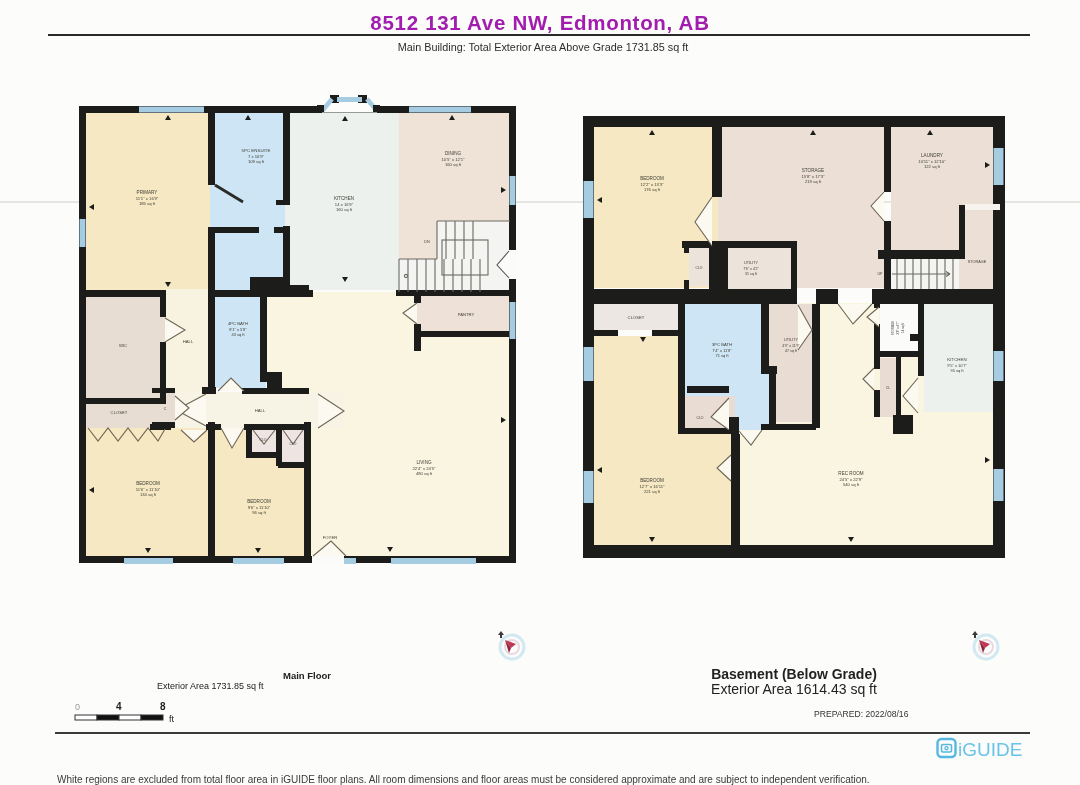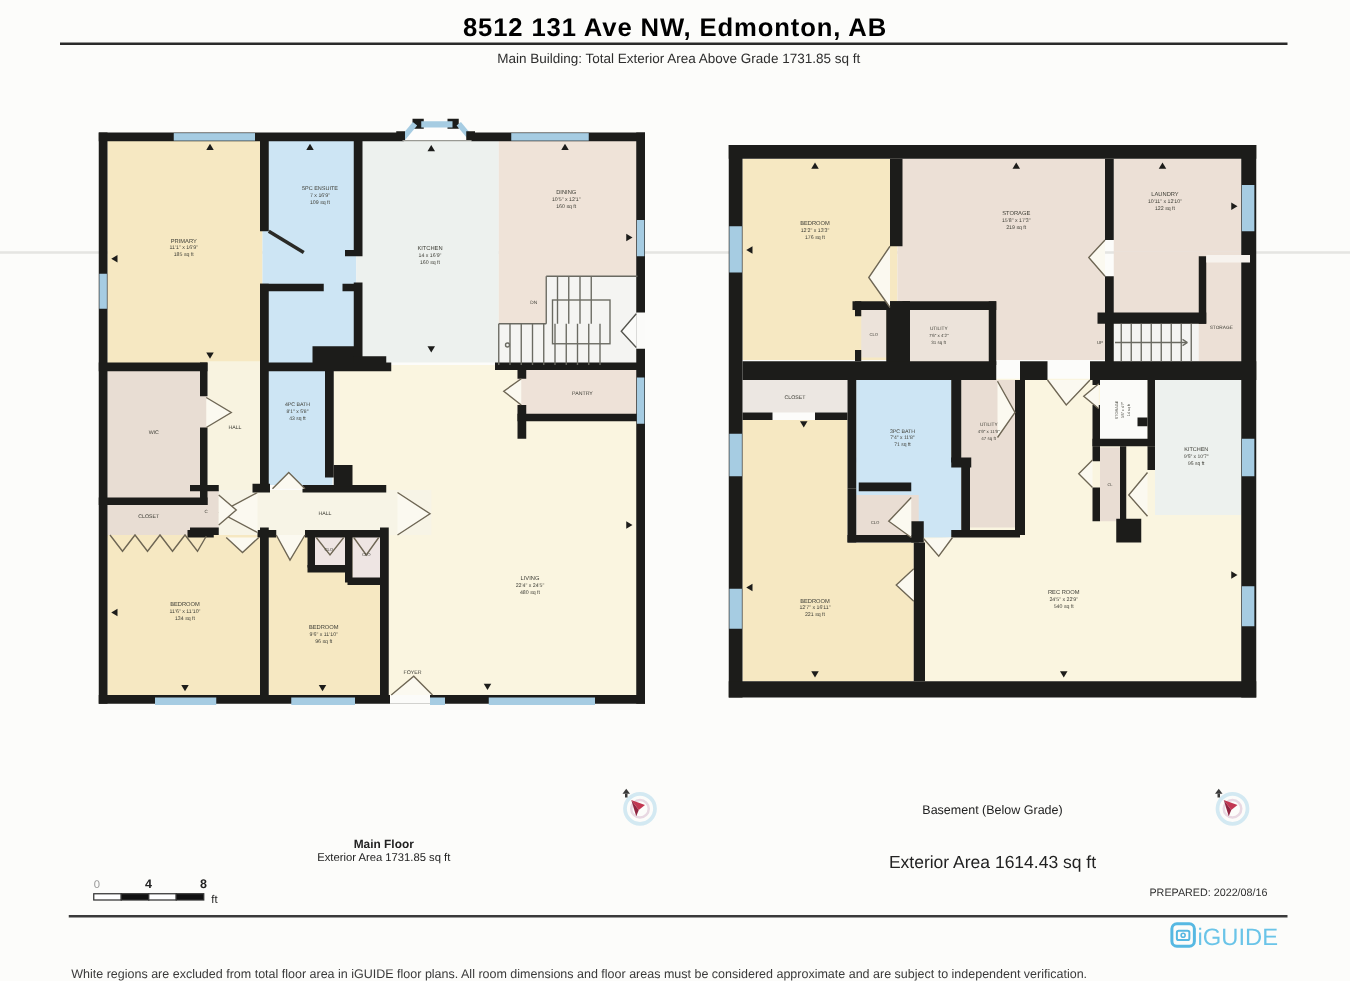--- a/index.html
+++ b/index.html
@@ -2,21 +2,21 @@
 <html><head>
 <meta charset="utf-8">
 <style>
   html,body{margin:0;padding:0;}
   body{width:1080px;height:785px;background:#fcfcfa;font-family:"Liberation Sans",sans-serif;position:relative;overflow:hidden;}
   .abs{position:absolute;}
 </style>
 </head>
 <body>
 
-<div class="abs" style="left:0;top:11px;width:1080px;text-align:center;font-size:20.5px;font-weight:bold;color:#000000;letter-spacing:0.7px;">8512 131 Ave NW, Edmonton, AB</div>
+<div class="abs" style="left:0;top:11px;width:1080px;text-align:center;font-size:20.5px;font-weight:bold;color:#a21caf;letter-spacing:0.7px;">8512 131 Ave NW, Edmonton, AB</div>
 
 <div class="abs" style="left:48px;top:34px;width:982px;height:2.4px;background:#2a2a2a;"></div>
 
 <div class="abs" style="left:0;top:201px;width:1080px;height:1.6px;background:rgba(150,150,143,0.22);"></div>
 
 <div class="abs" style="left:0;top:41px;width:1086px;text-align:center;font-size:10.8px;color:#2d2d2d;">Main Building: Total Exterior Area Above Grade 1731.85 sq ft</div>
 
 <svg class="abs" style="left:60px;top:90px;" width="470" height="482" viewBox="60 90 470 482">
 <g font-family="Liberation Sans, sans-serif" fill="#3f3f37" text-anchor="middle">
 
@@ -552,23 +552,23 @@
 <path d="M851,542 l3,-5 h-6 z"></path>
 
 <path d="M990,460 l-5,3 v-6 z"></path>
 
 <path d="M597,470 l5,3 v-6 z"></path>
 </g>
 </g>
 </svg>
 
 <div class="abs" style="left:157px;top:670px;width:300px;text-align:center;font-size:9.5px;font-weight:bold;color:#222;">Main Floor</div>
-<div class="abs" style="left:157px;top:681px;width:300px;text-align:center;font-size:9px;color:#222;">Exterior Area 1731.85 sq ft</div>
-
-<div class="abs" style="left:644px;top:643px;width:300px;text-align:center;font-size:10px;font-weight:normal;color:#222;">Basement (Below Grade)</div>
+<div class="abs" style="left:157px;top:681px;width:300px;font-size:9px;color:#222;">Exterior Area 1731.85 sq ft</div>
+
+<div class="abs" style="left:644px;top:666px;width:300px;text-align:center;font-size:14px;font-weight:bold;color:#222;">Basement (Below Grade)</div>
 <div class="abs" style="left:644px;top:681px;width:300px;text-align:center;font-size:14px;color:#222;">Exterior Area 1614.43 sq ft</div>
 
 <svg class="abs" style="left:492px;top:626px;" width="40" height="40" viewBox="0 0 40 40">
   <circle cx="20" cy="21" r="12" fill="none" stroke="#d3e9f2" stroke-width="3"></circle>
   <circle cx="20" cy="21" r="7" fill="none" stroke="#e8d8e2" stroke-width="2"></circle>
   <path d="M13 14 L24 18 L19 22 Z" fill="#c23752"></path>
   <path d="M13 14 L19 22 L17 27 Z" fill="#902541"></path>
   <path d="M9 5 l3 4 h-6 Z" fill="#3a3a3a"></path>
   <rect x="8" y="9" width="2" height="3" fill="#3a3a3a"></rect>
 </svg>
@@ -586,21 +586,21 @@
   <text x="7" y="10" font-size="9" fill="#999">0</text>
   <text x="48" y="10" font-size="10" font-weight="bold" fill="#222">4</text>
   <text x="92" y="10" font-size="10" font-weight="bold" fill="#222">8</text>
   <rect x="7" y="15" width="22" height="5" fill="#fff" stroke="#333" stroke-width="1"></rect>
   <rect x="29" y="15" width="22" height="5" fill="#111" stroke="#333" stroke-width="1"></rect>
   <rect x="51" y="15" width="22" height="5" fill="#fff" stroke="#333" stroke-width="1"></rect>
   <rect x="73" y="15" width="22" height="5" fill="#111" stroke="#333" stroke-width="1"></rect>
   <text x="101" y="22" font-size="9" fill="#222">ft</text>
 </svg>
 
-<div class="abs" style="left:814px;top:709px;width:200px;text-align:right;font-size:8.6px;color:#333;">PREPARED: 2022/08/16</div>
+<div class="abs" style="left:814px;top:709px;width:200px;font-size:8.6px;color:#333;">PREPARED: 2022/08/16</div>
 
 <div class="abs" style="left:55px;top:732px;width:975px;height:2px;background:#3a3a3a;"></div>
 
 <div class="abs" style="left:57px;top:741px;font-size:10px;color:#3a3a3a;margin-top:33px;">White regions are excluded from total floor area in iGUIDE floor plans. All room dimensions and floor areas must be considered approximate and are subject to independent verification.</div>
 
 <svg class="abs" style="left:936px;top:736px;" width="92" height="26" viewBox="0 0 92 26">
   <rect x="1.5" y="3" width="18" height="18" rx="4" fill="none" stroke="#56b8e2" stroke-width="2.4"></rect>
   <rect x="5.5" y="8.5" width="10" height="7.5" rx="1.5" fill="none" stroke="#56b8e2" stroke-width="1.6"></rect>
   <circle cx="10.5" cy="12.2" r="1.6" fill="none" stroke="#56b8e2" stroke-width="1.3"></circle>
   <text x="22" y="20" font-size="19" fill="#6ac4e8" font-family="Liberation Sans,sans-serif">iGUIDE</text>

